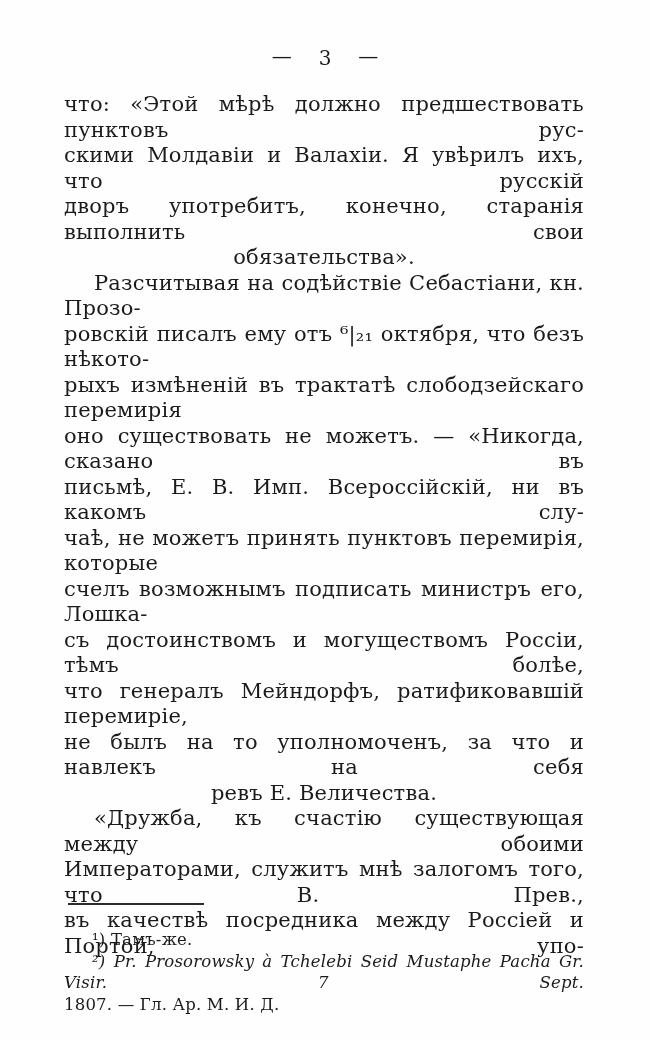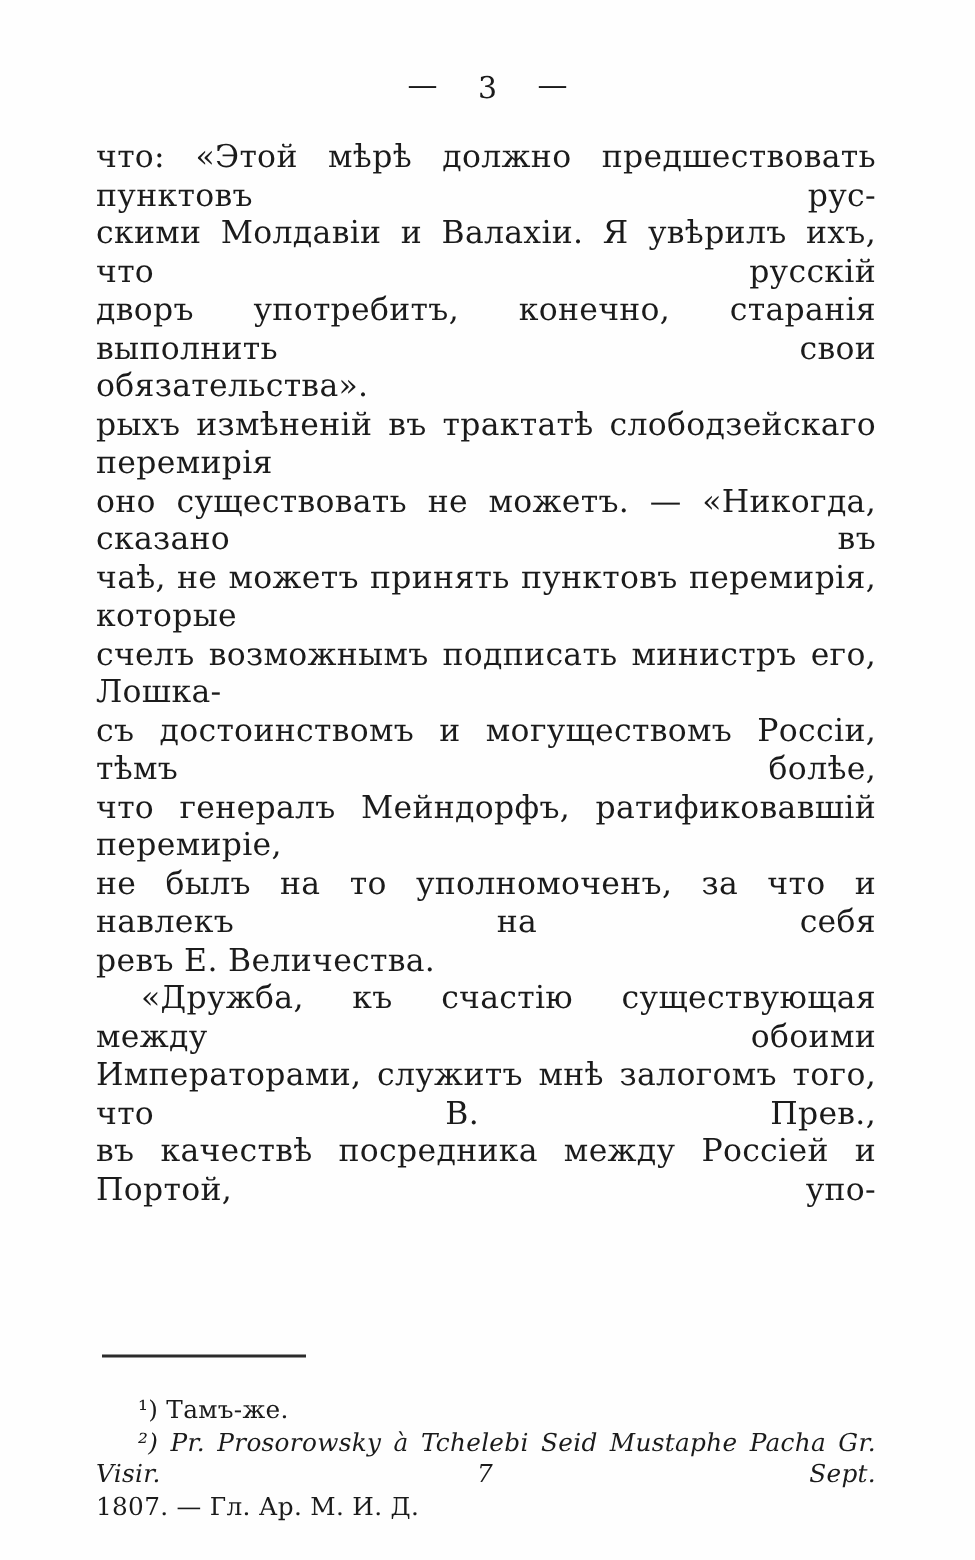--- a/index.html
+++ b/index.html
@@ -36,21 +36,21 @@
   .body-text {
     position: absolute;
     left: 64px;
     top: 92px;
     width: 520px;
     font-size: 21px;
     line-height: 25.5px;
     letter-spacing: 0.2px;
   }
   .bline {
-    text-align: left;
+    text-align: center;
     white-space: normal;
   }
   .bline.justify {
     text-align: justify;
     text-align-last: justify;
     text-justify: inter-word;
   }
   .bline.indent {
     text-indent: 30px;
   }
@@ -93,22 +93,25 @@
     <span class="dash">—</span>
     <span class="num">3</span>
     <span class="dash">—</span>
   </div>
 
   <div class="body-text" id="body-lines">
       <div class="bline justify">что: «Этой мѣрѣ должно предшествовать пунктовъ рус-</div>
       <div class="bline justify">скими Молдавіи и Валахіи. Я увѣрилъ ихъ, что русскій</div>
       <div class="bline justify">дворъ употребитъ, конечно, старанія выполнить свои</div>
       <div class="bline">обязательства».</div>
+      <div class="bline indent justify">Разсчитывая на содѣйствіе Себастіани, кн. Прозо-</div>
+      <div class="bline justify">ровскій писалъ ему отъ ⁶|₂₁ октября, что безъ нѣкото-</div>
       <div class="bline justify">рыхъ измѣненій въ трактатѣ слободзейскаго перемирія</div>
       <div class="bline justify">оно существовать не можетъ. — «Никогда, сказано въ</div>
+      <div class="bline justify">письмѣ, Е. В. Имп. Всероссійскій, ни въ какомъ слу-</div>
       <div class="bline justify">чаѣ, не можетъ принять пунктовъ перемирія, которые</div>
       <div class="bline justify">счелъ возможнымъ подписать министръ его, Лошка-</div>
       <div class="bline justify">съ достоинствомъ и могуществомъ Россіи, тѣмъ болѣе,</div>
       <div class="bline justify">что генералъ Мейндорфъ, ратификовавшій перемиріе,</div>
       <div class="bline justify">не былъ на то уполномоченъ, за что и навлекъ на себя</div>
       <div class="bline">ревъ Е. Величества.</div>
       <div class="bline indent justify">«Дружба, къ счастію существующая между обоими</div>
       <div class="bline justify">Императорами, служитъ мнѣ залогомъ того, что В. Прев.,</div>
       <div class="bline justify">въ качествѣ посредника между Россіей и Портой, упо-</div>
     </div>

